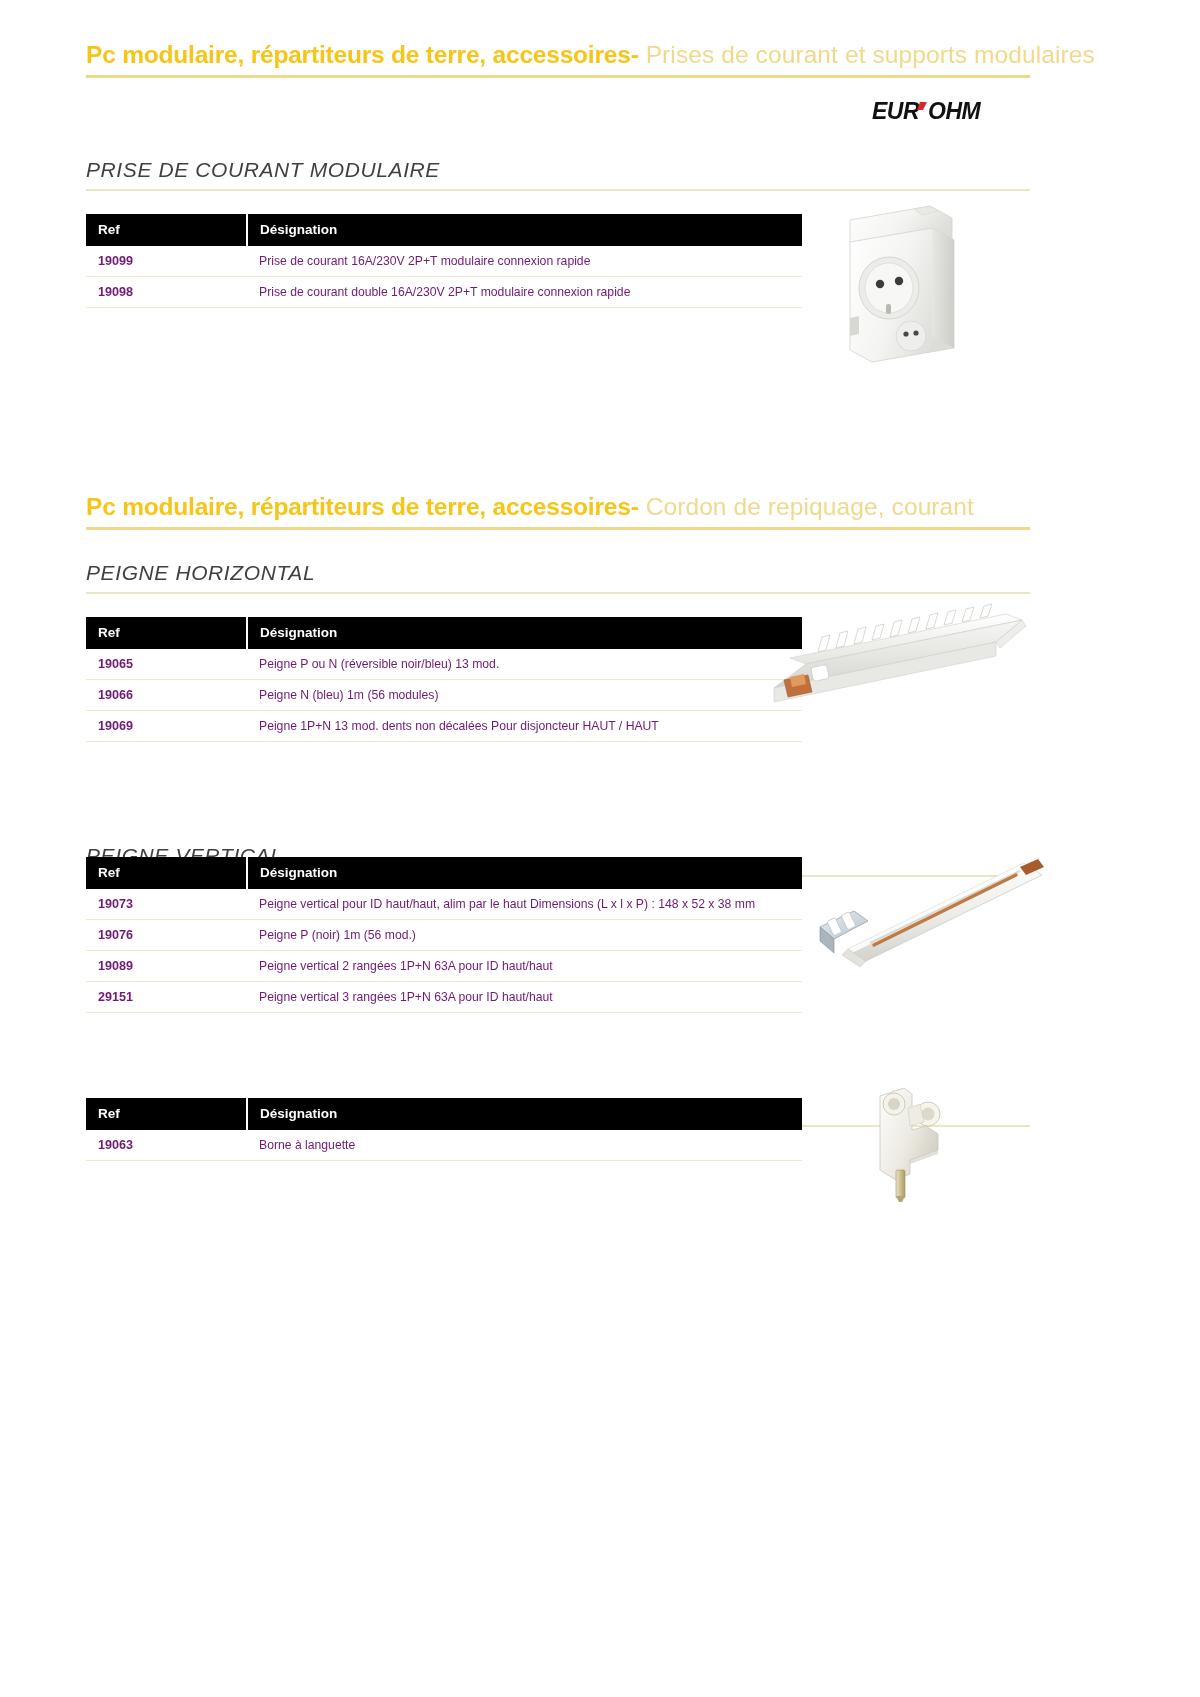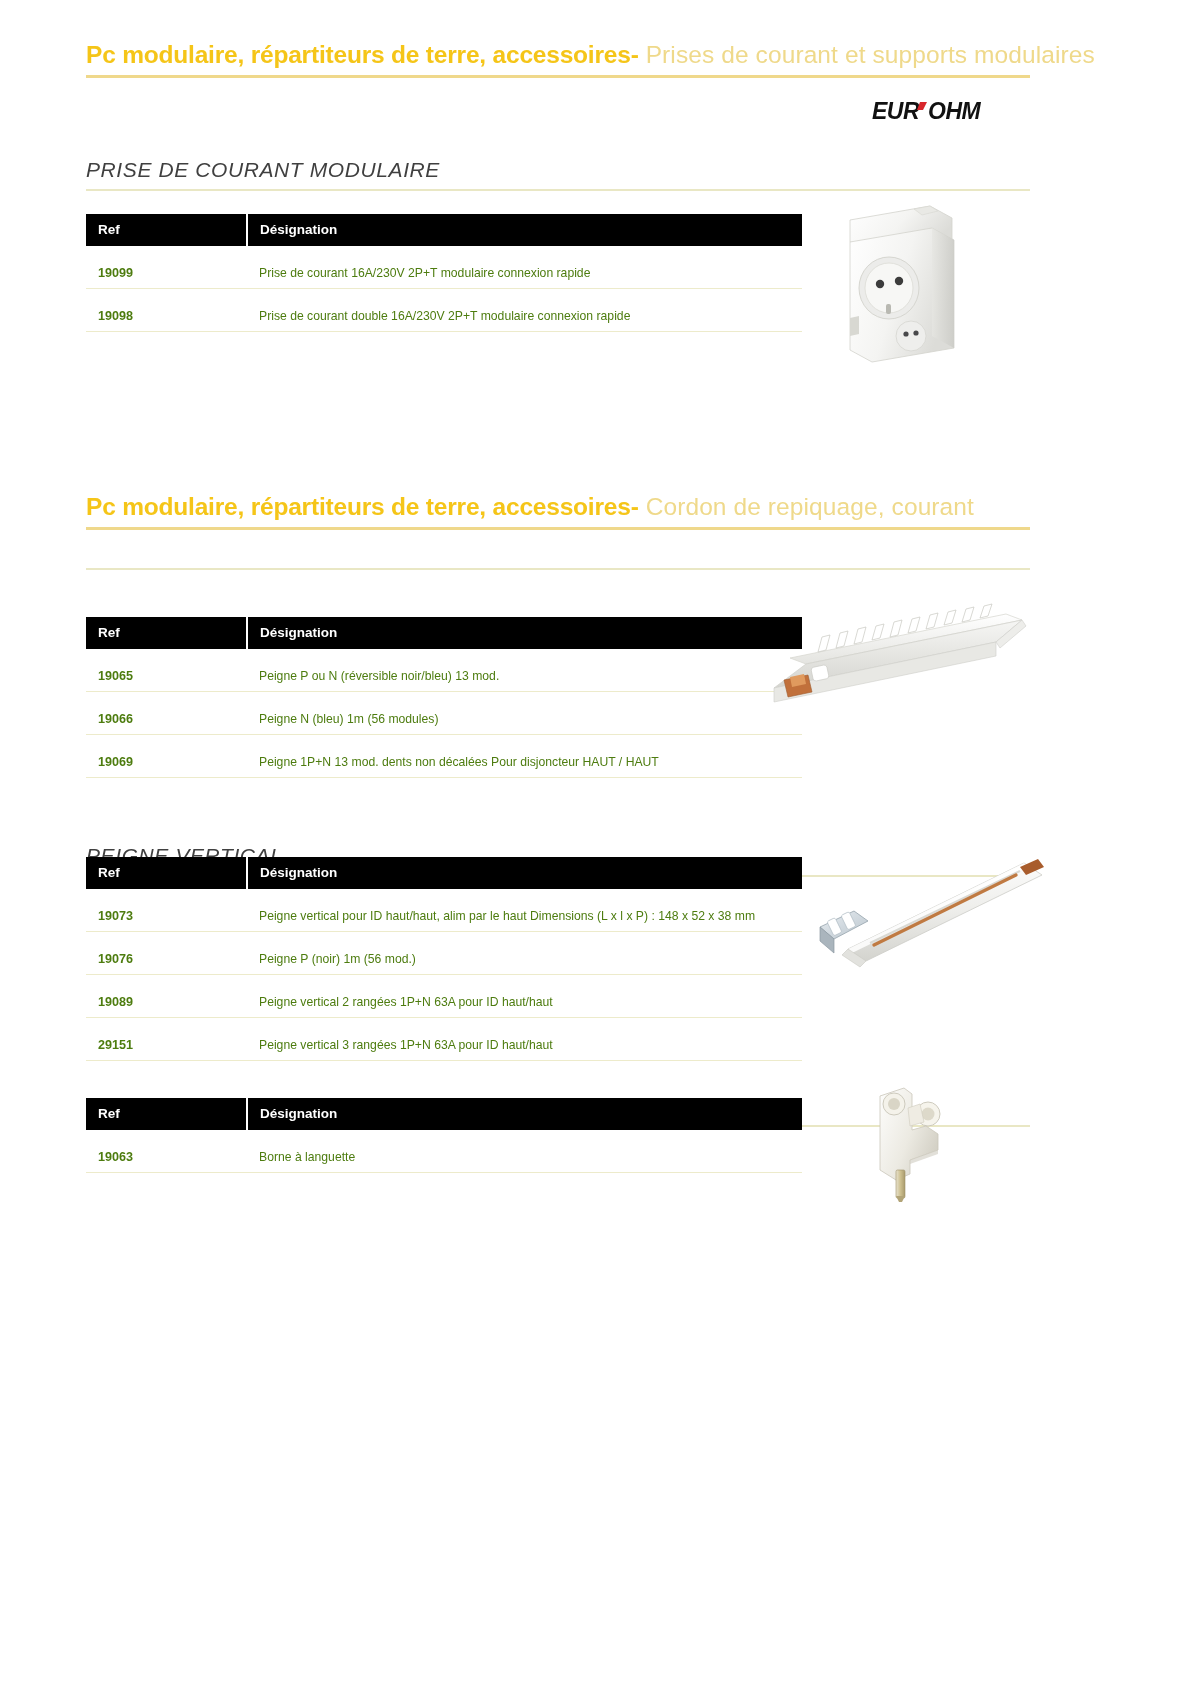--- a/index.html
+++ b/index.html
@@ -99,22 +99,22 @@
     padding: 8px 0 9px 12px;
     height: 14px;
     vertical-align: middle;
   }
   .ptable th.th-ref {
     width: 148px;
     border-right: 2px solid #ffffff;
   }
   .ptable td {
     font-size: 12.2px;
-    color: #4d7c0f;
-    padding: 20px 0 8px 12px;
+    color: #701a75;
+    padding: 8px 0 8px 12px;
     border-bottom: 1.5px solid #EDEBCB;
     vertical-align: middle;
     height: 14px;
   }
   .ptable td.td-ref {
     font-weight: bold;
     font-size: 12.6px;
     width: 148px;
   }
 
@@ -241,20 +241,21 @@
   </div>
 
   <div class="banner" style="top:494px;">
     <div class="banner-text">
       <span class="banner-strong">Pc modulaire, répartiteurs de terre, accessoires</span><span class="banner-dash">-</span> <span class="banner-light">Cordon de repiquage, courant</span>
     </div>
     <div class="banner-rule"></div>
   </div>
 
   <div class="subsection" style="top:561px; width:944px;">
+    <div class="subsection-title">PEIGNE HORIZONTAL</div>
     <div class="subsection-rule"></div>
   </div>
 
   <table class="ptable" style="left:86px; top:617px; width:716px;">
     <thead>
       <tr>
         <th class="th-ref">Ref</th>
         <th>Désignation</th>
       </tr>
     </thead>

